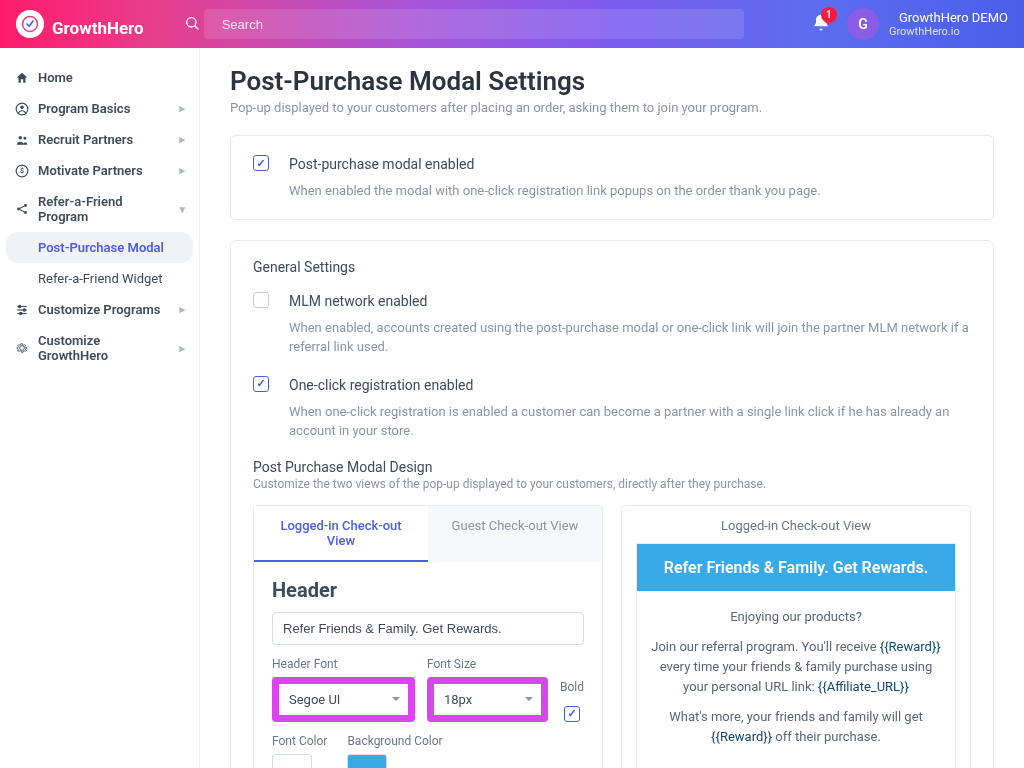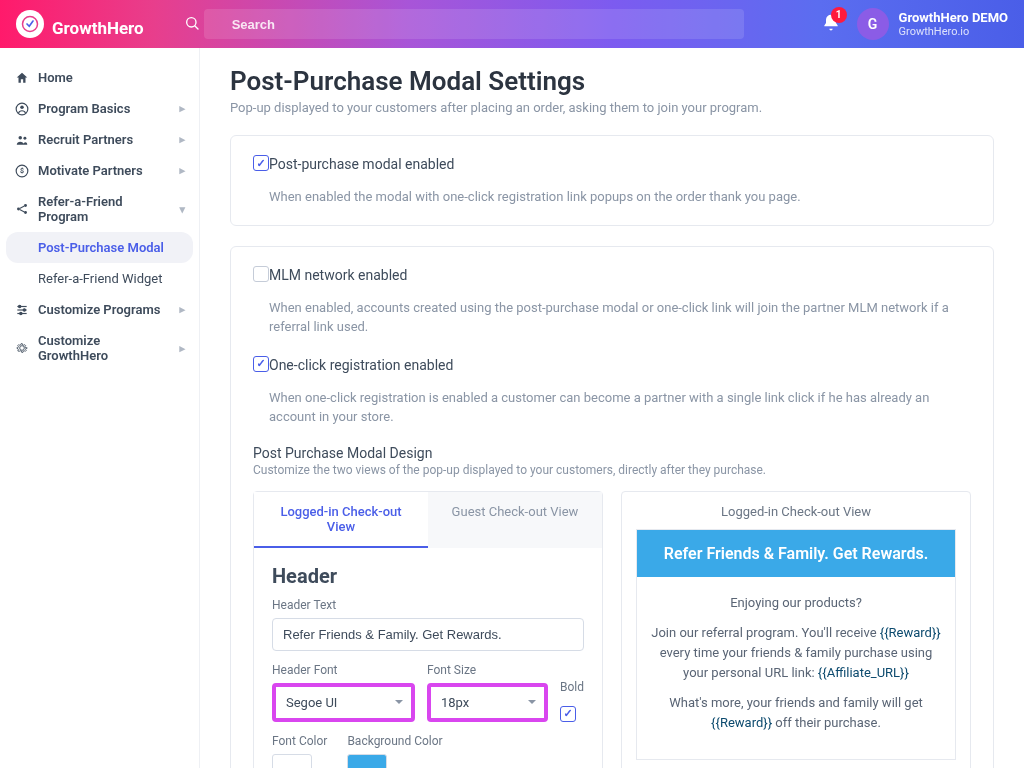--- a/index.html
+++ b/index.html
@@ -6,72 +6,72 @@
 body { font-family: -apple-system, BlinkMacSystemFont, "Segoe UI", Roboto, sans-serif; font-size: 14px; color: #3e4b5b; background: #fff; width: 1024px; height: 768px; overflow: hidden; }
 
 
 .topbar { height: 48px; background: linear-gradient(90deg, #ff1a6b 0%, #e83e8c 15%, #a855d8 40%, #7c5bf0 60%, #5b6df0 80%, #4a5ee8 100%); display: flex; align-items: center; padding: 0 16px; gap: 16px; }
 .logo-area { display: flex; align-items: flex-end; gap: 8px; }
 .logo-badge { width: 28px; height: 28px; background: #fff; border-radius: 50%; display: flex; align-items: center; justify-content: center; }
 .logo-badge svg { width: 18px; height: 18px; }
 .logo-text { color: #fff; font-weight: 700; font-size: 17px; }
 .search-wrap { display: flex; align-items: center; flex: 1; max-width: 560px; margin-left: 24px; }
 .search-icon { color: #fff; margin-right: 4px; }
-.search-input { flex: 1; background: rgba(255,255,255,0.12); border: none; border-radius: 4px; height: 30px; padding: 0 28px; color: #fff; font-size: 13px; font-weight: bold; }
+.search-input { flex: 1; background: rgba(255,255,255,0.12); border: none; border-radius: 4px; height: 30px; padding: 0 18px; color: #fff; font-size: 13px; }
 .search-input::placeholder { color: rgba(255,255,255,0.85); }
 .topbar-right { margin-left: auto; display: flex; align-items: center; gap: 16px; }
 .bell-wrap { position: relative; color: #fff; }
 .bell-badge { position: absolute; top: -6px; right: -6px; background: #ff1a3d; color: #fff; border-radius: 50%; width: 16px; height: 16px; font-size: 10px; display: flex; align-items: center; justify-content: center; font-weight: 700; }
 .user-block { display: flex; align-items: center; gap: 10px; }
 .avatar { width: 32px; height: 32px; border-radius: 50%; background: #8b5ce6; color: #fff; display: flex; align-items: center; justify-content: center; font-weight: 600; font-size: 14px; }
 .user-text { display: flex; flex-direction: column; line-height: 1.2; }
-.user-name { color: #fff; font-weight: 700; font-size: 13px; }
+.user-name { color: #fff; font-weight: 400; font-size: 13px; margin-left: 10px; }
 .user-sub { color: rgba(255,255,255,0.8); font-size: 11px; }
 
 
 .layout { display: flex; height: calc(768px - 48px); }
 .sidebar { width: 200px; border-right: 1px solid #eef0f4; padding: 14px 6px; overflow-y: auto; }
 .main { flex: 1; padding: 18px 30px 30px; overflow-y: auto; }
 
 
 .nav-item { display: flex; align-items: center; gap: 8px; padding: 8px 8px; font-size: 13px; font-weight: 600; color: #3e4b5b; border-radius: 4px; cursor: pointer; position: relative; }
 .nav-icon { width: 16px; flex-shrink: 0; color: #3e4b5b; display: inline-flex; align-items: center; justify-content: center; }
 .nav-chevron { margin-left: auto; color: #b0b8c4; font-size: 11px; }
 .nav-sub { padding: 8px 8px 8px 32px; font-size: 13px; color: #3e4b5b; cursor: pointer; border-radius: 12px; }
 .nav-sub.active { background: #f1f2f7; color: #4a5ee8; font-weight: 600; }
 
 
 .page-title { font-size: 26px; font-weight: 600; color: #2c3440; margin-bottom: 4px; }
 .page-subtitle { font-size: 13px; color: #8a95a5; margin-bottom: 20px; }
 .card { background: #fff; border: 1px solid #e6e9ef; border-radius: 6px; padding: 18px 22px; margin-bottom: 20px; }
-.check-row { display: flex; gap: 0; align-items: flex-start; margin-bottom: 18px; }
+.check-row { display: flex; gap: 20px; align-items: flex-start; margin-bottom: 18px; }
 .check-row:last-child { margin-bottom: 0; }
 .checkbox { width: 16px; height: 16px; border: 1.5px solid #4a5ee8; border-radius: 3px; flex-shrink: 0; display: flex; align-items: center; justify-content: center; margin-top: 1px; cursor: pointer; }
 .checkbox.checked::after { content: "✓"; font-size: 11px; color: #4a5ee8; font-weight: 700; }
 .checkbox.unchecked { border-color: #c5ccd8; }
 .check-label { font-size: 14px; color: #3e4b5b; line-height: 1.5; }
-.check-desc { font-size: 13px; color: #8a95a5; margin-top: 12px; line-height: 1.5; }
+.check-desc { font-size: 13px; color: #8a95a5; margin-top: 6px; line-height: 1.5; }
 .section-heading { font-size: 14px; color: #3e4b5b; margin-bottom: 16px; }
 .design-heading { font-size: 14px; color: #3e4b5b; margin-top: 6px; }
 .design-sub { font-size: 12px; color: #8a95a5; margin-top: 2px; margin-bottom: 14px; }
 
 .design-row { display: flex; gap: 18px; }
 .design-left { flex: 1; border: 1px solid #e6e9ef; border-radius: 4px; }
 .design-right { width: 350px; border: 1px solid #e6e9ef; border-radius: 4px; padding: 12px 14px 18px; }
 
 .tabs { display: flex; background: #f7f8fa; }
 .tab { flex: 1; padding: 12px 14px; font-size: 13px; color: #8a95a5; cursor: pointer; text-align: center; border-bottom: 2px solid transparent; }
 .tab.active { color: #4a5ee8; border-bottom-color: #4a5ee8; background: #fff; font-weight: 500; }
 .tab-body { padding: 16px 18px; }
 .field-group-title { font-size: 20px; font-weight: 700; margin-bottom: 10px; }
 .field-label { font-size: 12px; color: #6b7685; margin-bottom: 6px; display: block; }
 .text-input { width: 100%; border: 1px solid #d6dce6; border-radius: 4px; padding: 8px 10px; font-size: 13px; color: #3e4b5b; }
 .field-row { display: flex; gap: 12px; margin-top: 12px; align-items: flex-end; }
 .field-col { display: flex; flex-direction: column; }
-.select { border: 4px solid #d946ef; border-radius: 4px; padding: 8px 22px 8px 10px; font-size: 13px; color: #3e4b5b; background: #fff; position: relative; }
+.select { border: 7px solid #d946ef; border-radius: 4px; padding: 8px 22px 8px 10px; font-size: 13px; color: #3e4b5b; background: #fff; position: relative; }
 .select::after { content: ""; position: absolute; right: 8px; top: 50%; transform: translateY(-50%); width: 0; height: 0; border-left: 4px solid transparent; border-right: 4px solid transparent; border-top: 4px solid #8a95a5; }
 .spinner { width: 121px; }
 .color-swatch { width: 40px; height: 24px; border: 1px solid #d6dce6; border-radius: 3px; }
 .color-row { display: flex; gap: 20px; margin-top: 12px; }
 
 .preview-title { text-align: center; font-size: 13px; color: #6b7685; margin-bottom: 10px; }
 .preview-box { border: 1px solid #e6e9ef; }
 .preview-header { background: #3aa9e8; color: #fff; padding: 14px 10px; text-align: center; font-weight: 600; font-size: 16px; }
 .preview-body { padding: 16px 14px; text-align: center; font-size: 13px; color: #5a6575; line-height: 1.55; }
 .preview-body p { margin-bottom: 10px; }
@@ -211,20 +211,21 @@
       <div class="check-row">
         <div class="checkbox checked"></div>
         <div>
           <div class="check-label">Post-purchase modal enabled</div>
           <div class="check-desc">When enabled the modal with one-click registration link popups on the order thank you page.</div>
         </div>
       </div>
     </div>
 
     <div class="card" style="padding-bottom:24px;">
+      <div class="section-heading">General Settings</div>
 
       <div class="check-row">
         <div class="checkbox unchecked"></div>
         <div>
           <div class="check-label">MLM network enabled</div>
           <div class="check-desc">When enabled, accounts created using the post-purchase modal or one-click link will join the partner MLM network if a referral link used.</div>
         </div>
       </div>
 
       <div class="check-row">
@@ -240,32 +241,31 @@
 
       <div class="design-row">
 
         <div class="design-left">
           <div class="tabs">
             <div class="tab active">Logged-in Check-out View</div>
             <div class="tab">Guest Check-out View</div>
           </div>
           <div class="tab-body">
             <div class="field-group-title">Header</div>
-            <label class="field-label">Header Text</label>
             <input class="text-input" value="Refer Friends &amp; Family. Get Rewards." style="">
             <div class="field-row">
               <div class="field-col" style="flex:1">
                 <label class="field-label">Header Font</label>
                 <div class="select"><span>Segoe UI</span></div>
               </div>
               <div class="field-col">
                 <label class="field-label">Font Size</label>
                 <div class="select spinner"><span>18px</span></div>
               </div>
-              <div class="field-col" style="align-items:flex-start">
+              <div class="field-col" style="align-items:center">
                 <label class="field-label">Bold</label>
                 <div class="checkbox checked" style="margin-top:6px"></div>
               </div>
             </div>
             <div class="color-row">
               <div class="field-col">
                 <label class="field-label">Font Color</label>
                 <div class="color-swatch" style="background:#fff"></div>
               </div>
               <div class="field-col">

